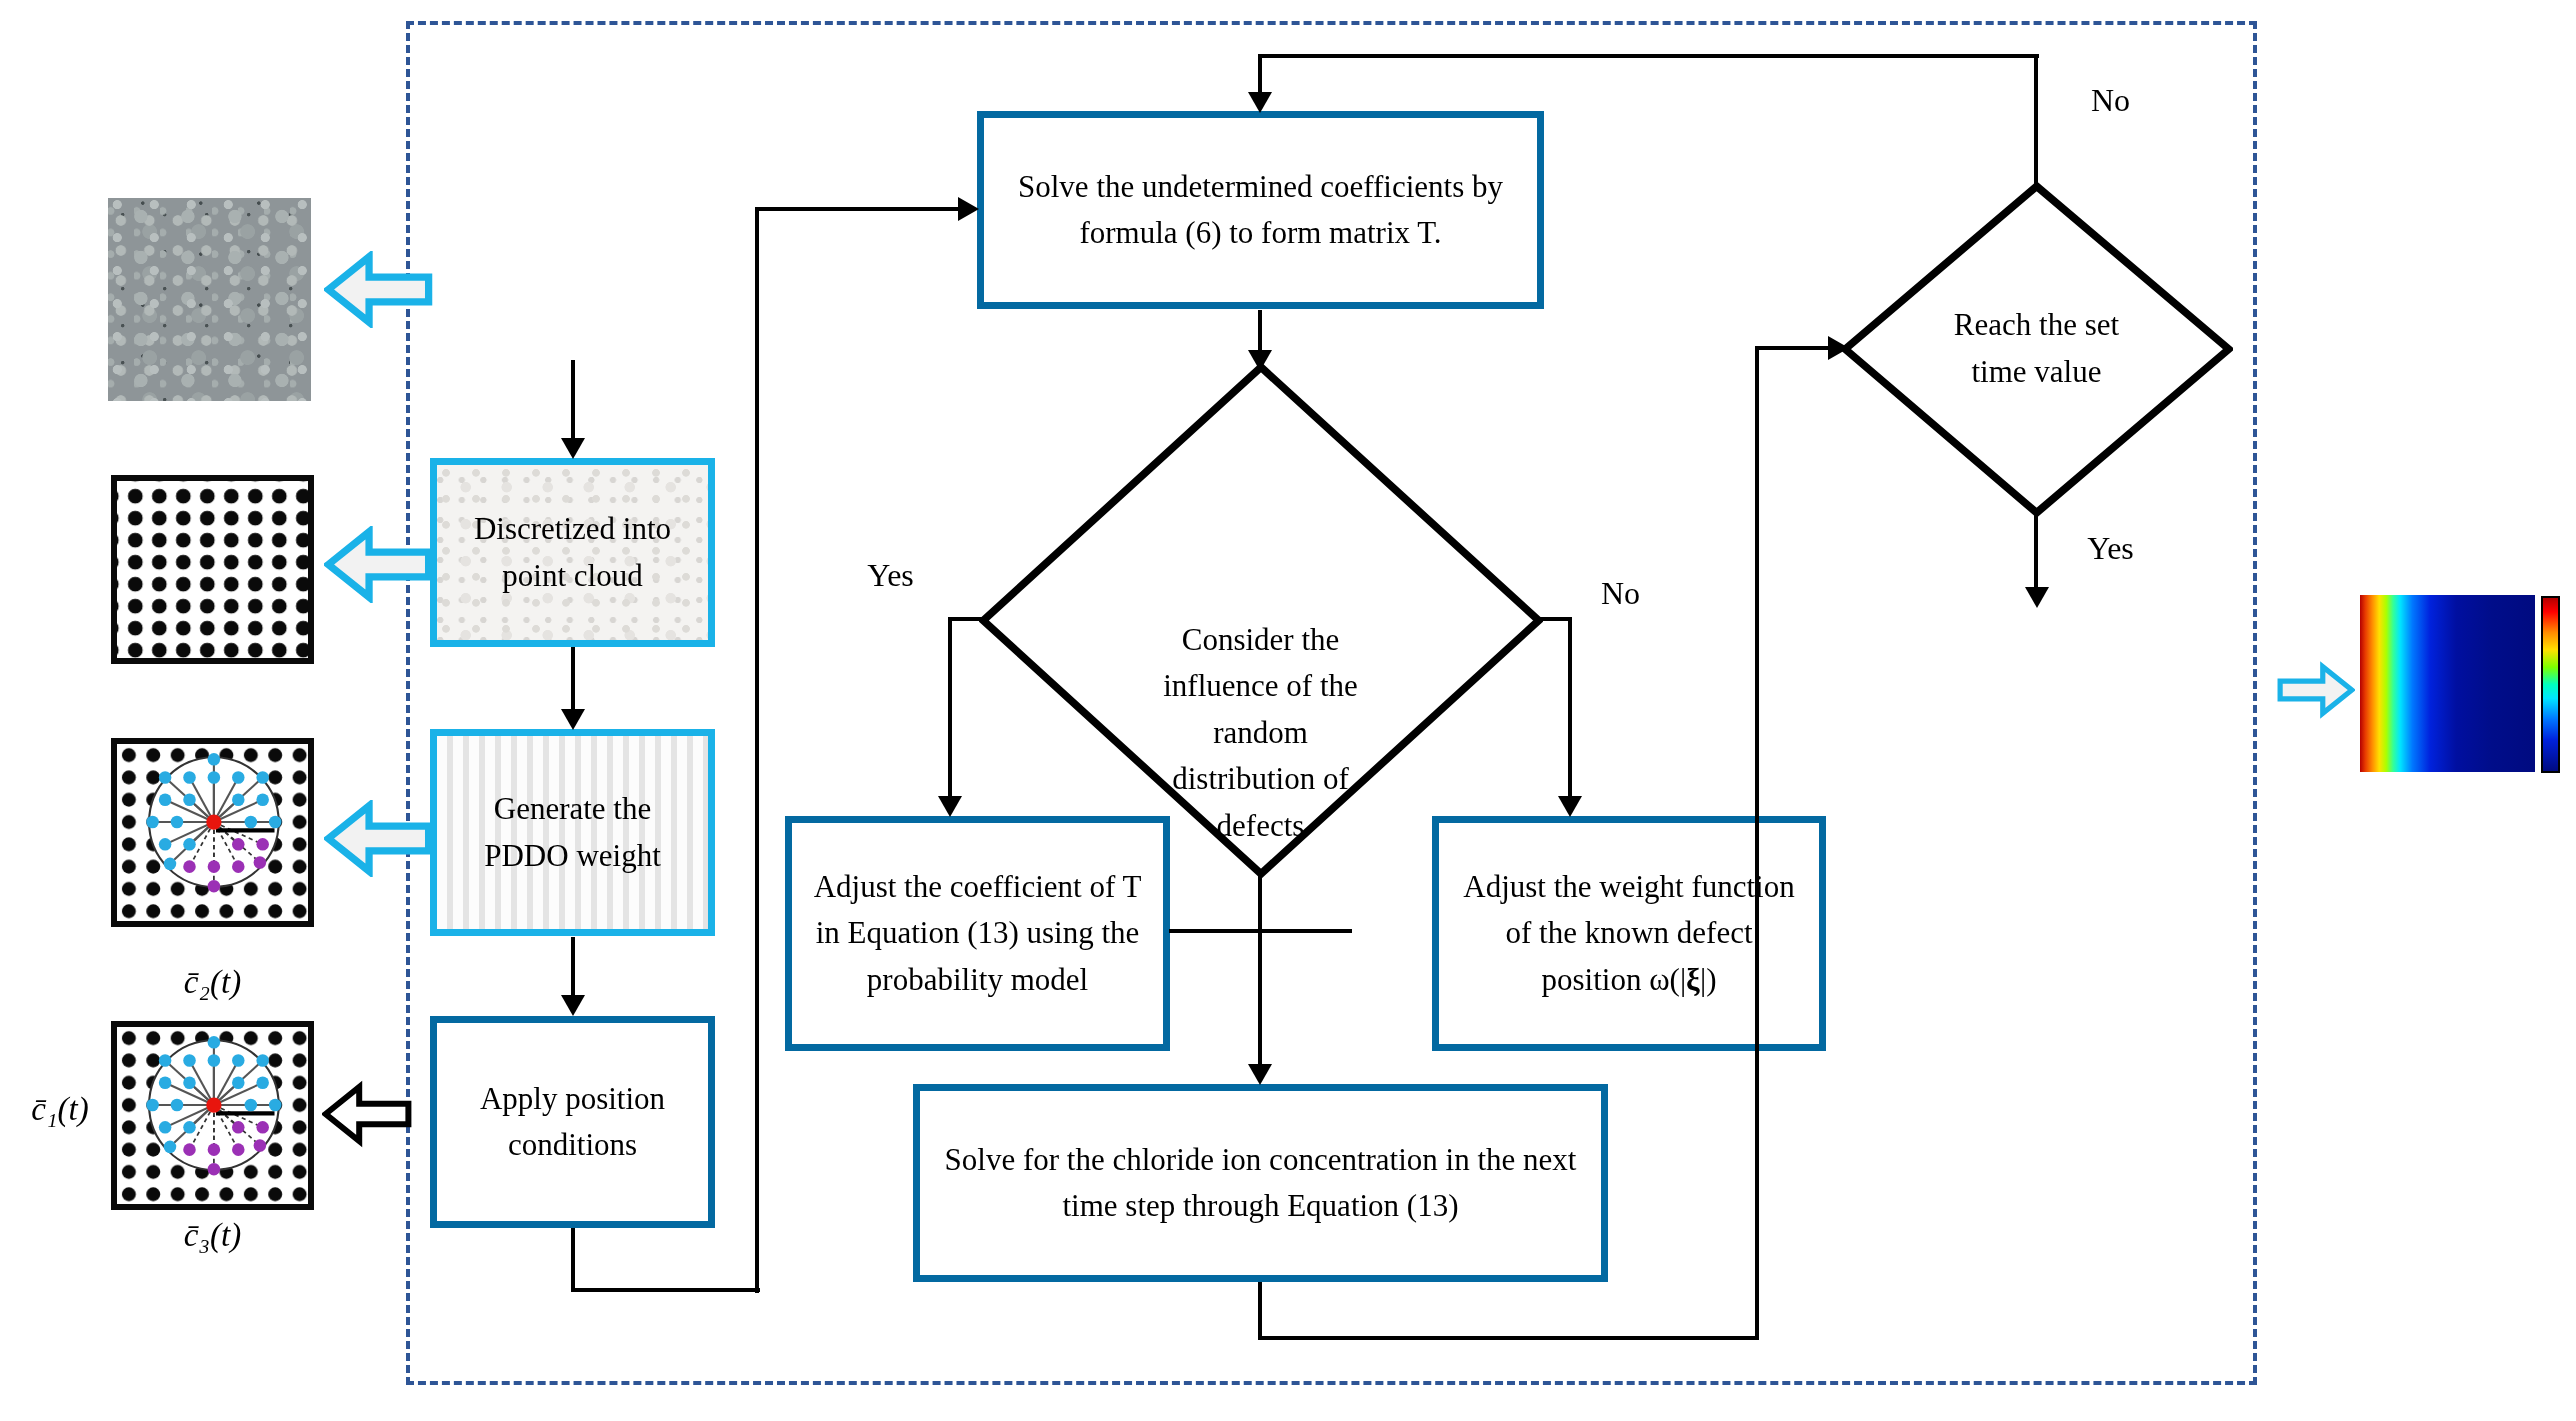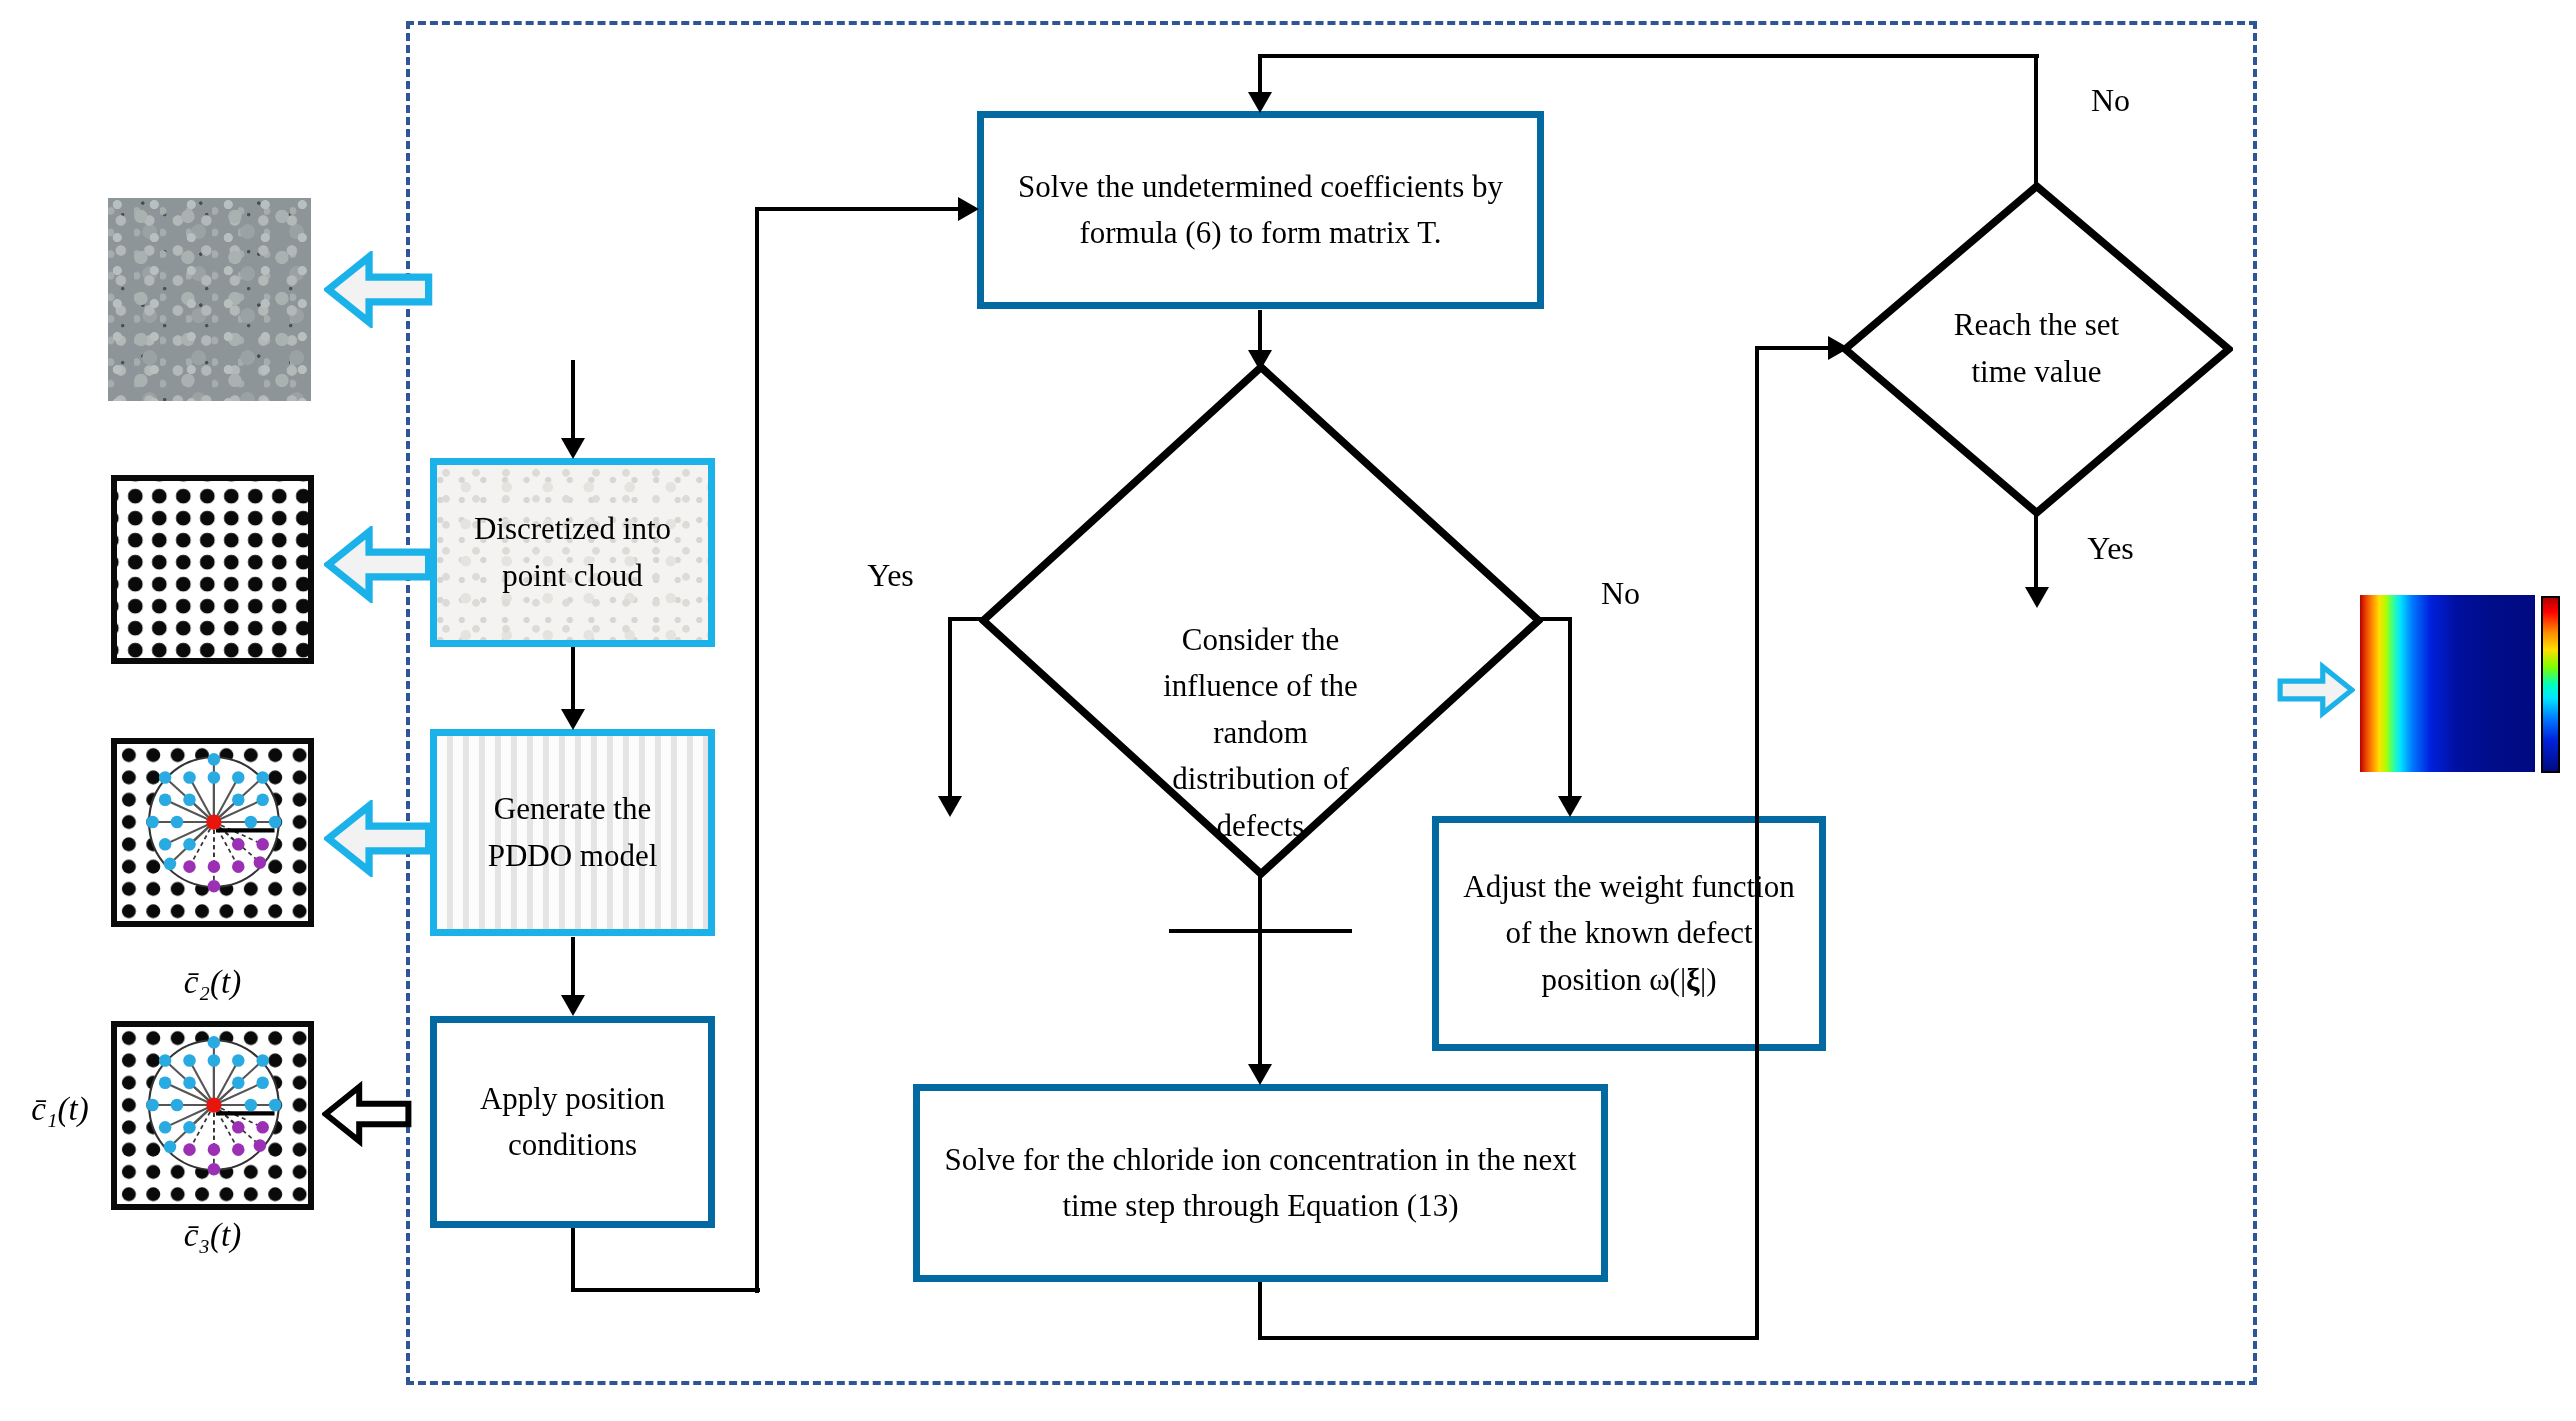--- a/index.html
+++ b/index.html
@@ -183,31 +183,34 @@
   <div class="abs" style="left:1932px;top:244px;width:209px;height:209px;display:flex;align-items:center;justify-content:center;text-align:center;font-size:31px;line-height:1.5;">
     <div class="txt">Reach the set time value</div>
   </div>
 
 
   <div class="node cyan-border speckle" style="left:430px;top:458px;width:285px;height:189px;padding:0 28px;">
     <div class="txt">Discretized into point cloud</div>
   </div>
 
   <div class="node cyan-border vstripes" style="left:430px;top:729px;width:285px;height:207px;padding:0 38px;">
-    <div class="txt">Generate the PDDO model</div>
+    <div class="txt">Generate the PDDO weight</div>
   </div>
 
   <div class="node black-border" style="left:430px;top:1016px;width:285px;height:212px;padding:0 38px;">
     <div class="txt">Apply position conditions</div>
   </div>
 
   <div class="node black-border" style="left:977px;top:111px;width:567px;height:198px;padding:0 24px;">
     <div class="txt">Solve the undetermined coefficients by formula (6) to form matrix T.</div>
   </div>
 
+  <div class="node black-border" style="left:785px;top:816px;width:385px;height:235px;padding:0 14px;">
+    <div class="txt">Adjust the coefficient of T in Equation (13) using the probability model</div>
+  </div>
 
   <div class="node black-border" style="left:1432px;top:816px;width:394px;height:235px;padding:0 15px;">
     <div class="txt">
       <span>Adjust the weight function of the known defect position </span><span>ω(|</span><b>ξ</b><span>|)</span>
     </div>
   </div>
 
   <div class="node black-border" style="left:913px;top:1084px;width:695px;height:198px;padding:0 19.5px;">
     <div class="txt">Solve for the chloride ion concentration in the next time step through Equation (13)</div>
   </div>

